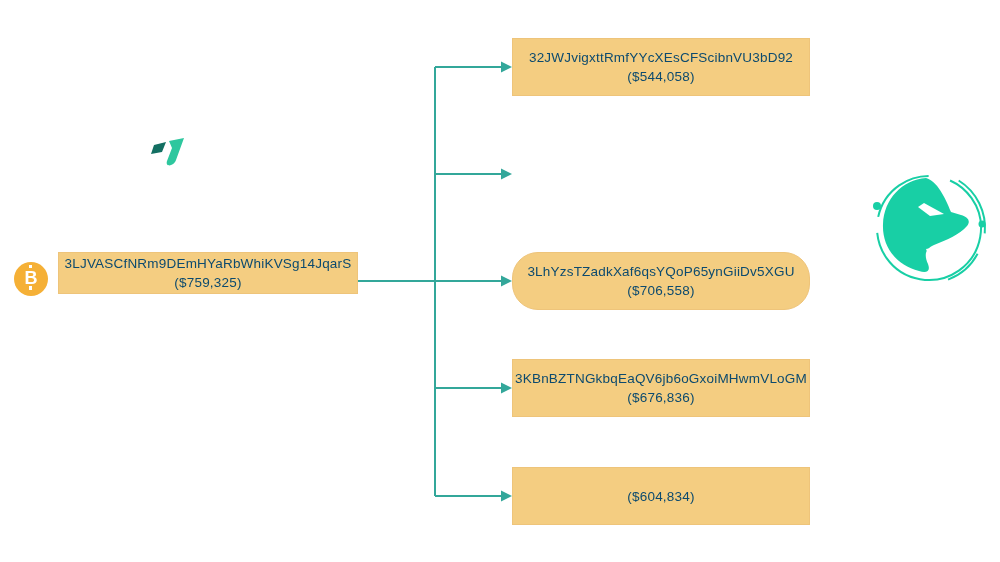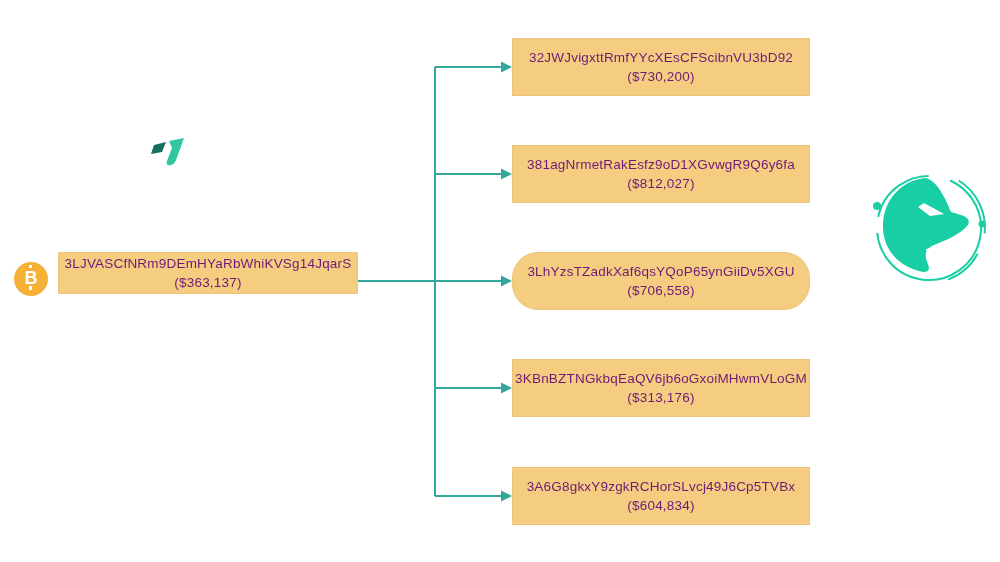--- a/index.html
+++ b/index.html
@@ -13,21 +13,21 @@
   svg.connectors { position: absolute; left: 0; top: 0; width: 1000px; height: 562px; }
 
   .node {
     position: absolute;
     background: #f4cd81;
     border: 1px solid #eec47a;
     box-sizing: border-box;
     display: flex; flex-direction: column;
     align-items: center; justify-content: center;
     text-align: center;
-    color: #701a75;
+    color: #0c4a6e;
     font-size: 13.5px;
     line-height: 19px;
     cursor: pointer;
     letter-spacing: 0.2px;
   }
   .node-source { left: 58px; top: 252px; width: 300px; height: 42px; }
   .node-out    { left: 512px; width: 298px; height: 58px; }
   .o0 { top: 38px; }  .o1 { top: 145px; }  .o2 { top: 252px; border-radius: 26px; }
   .o3 { top: 359px; } .o4 { top: 467px; }
 
@@ -70,41 +70,36 @@
       <polygon points="501,490.5 512,496 501,501.5" fill="#33a79a"></polygon>
     </g>
   </svg>
 
   <div class="btc-badge">
     <span class="glyph">B</span>
   </div>
 
   <div class="node node-source">
     <div>3LJVASCfNRm9DEmHYaRbWhiKVSg14JqarS</div>
-    <div>($363,137)</div>
+    <div>($759,325)</div>
   </div>
 
   <div class="node node-out o0">
     <div>32JWJvigxttRmfYYcXEsCFScibnVU3bD92</div>
-    <div>($730,200)</div>
-  </div>
-  <div class="node node-out o1">
-    <div>381agNrmetRakEsfz9oD1XGvwgR9Q6y6fa</div>
-    <div>($812,027)</div>
+    <div>($544,058)</div>
   </div>
   <div class="node node-out o2">
     <div>3LhYzsTZadkXaf6qsYQoP65ynGiiDv5XGU</div>
     <div>($706,558)</div>
   </div>
   <div class="node node-out o3">
     <div>3KBnBZTNGkbqEaQV6jb6oGxoiMHwmVLoGM</div>
-    <div>($313,176)</div>
+    <div>($676,836)</div>
   </div>
   <div class="node node-out o4">
-    <div>3A6G8gkxY9zgkRCHorSLvcj49J6Cp5TVBx</div>
     <div>($604,834)</div>
   </div>
 
   <svg class="brand-mark" viewBox="0 0 36 34" xmlns="http://www.w3.org/2000/svg">
     <path fill="#136f62" d="M4 8 L16 5 L12 15 L1 17 Z"></path>
     <path fill="#2ec79e" d="M19 4 L34 1 L26 23 C24 29 15 31 17 24 L22 11 Z"></path>
   </svg>
 
   <svg class="eagle-logo" viewBox="0 0 118 118" xmlns="http://www.w3.org/2000/svg">
     <g fill="none" stroke="#18cfa5" stroke-width="2">

